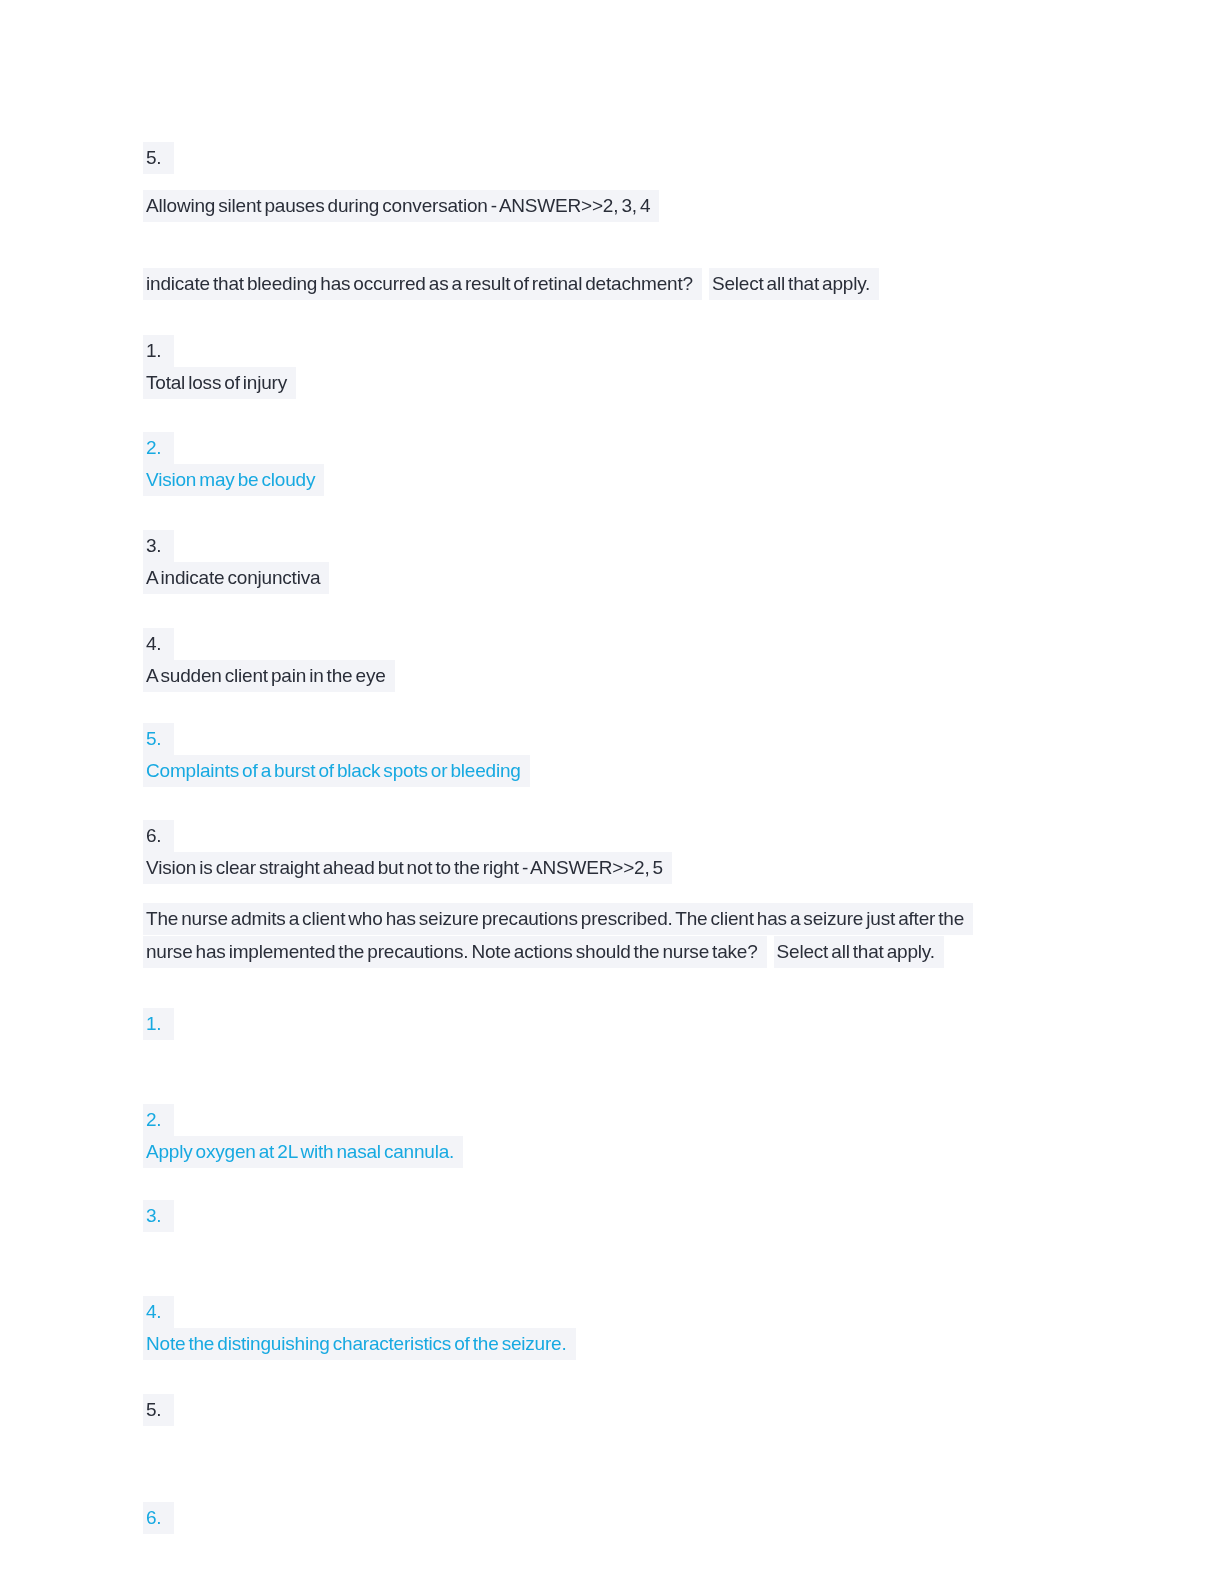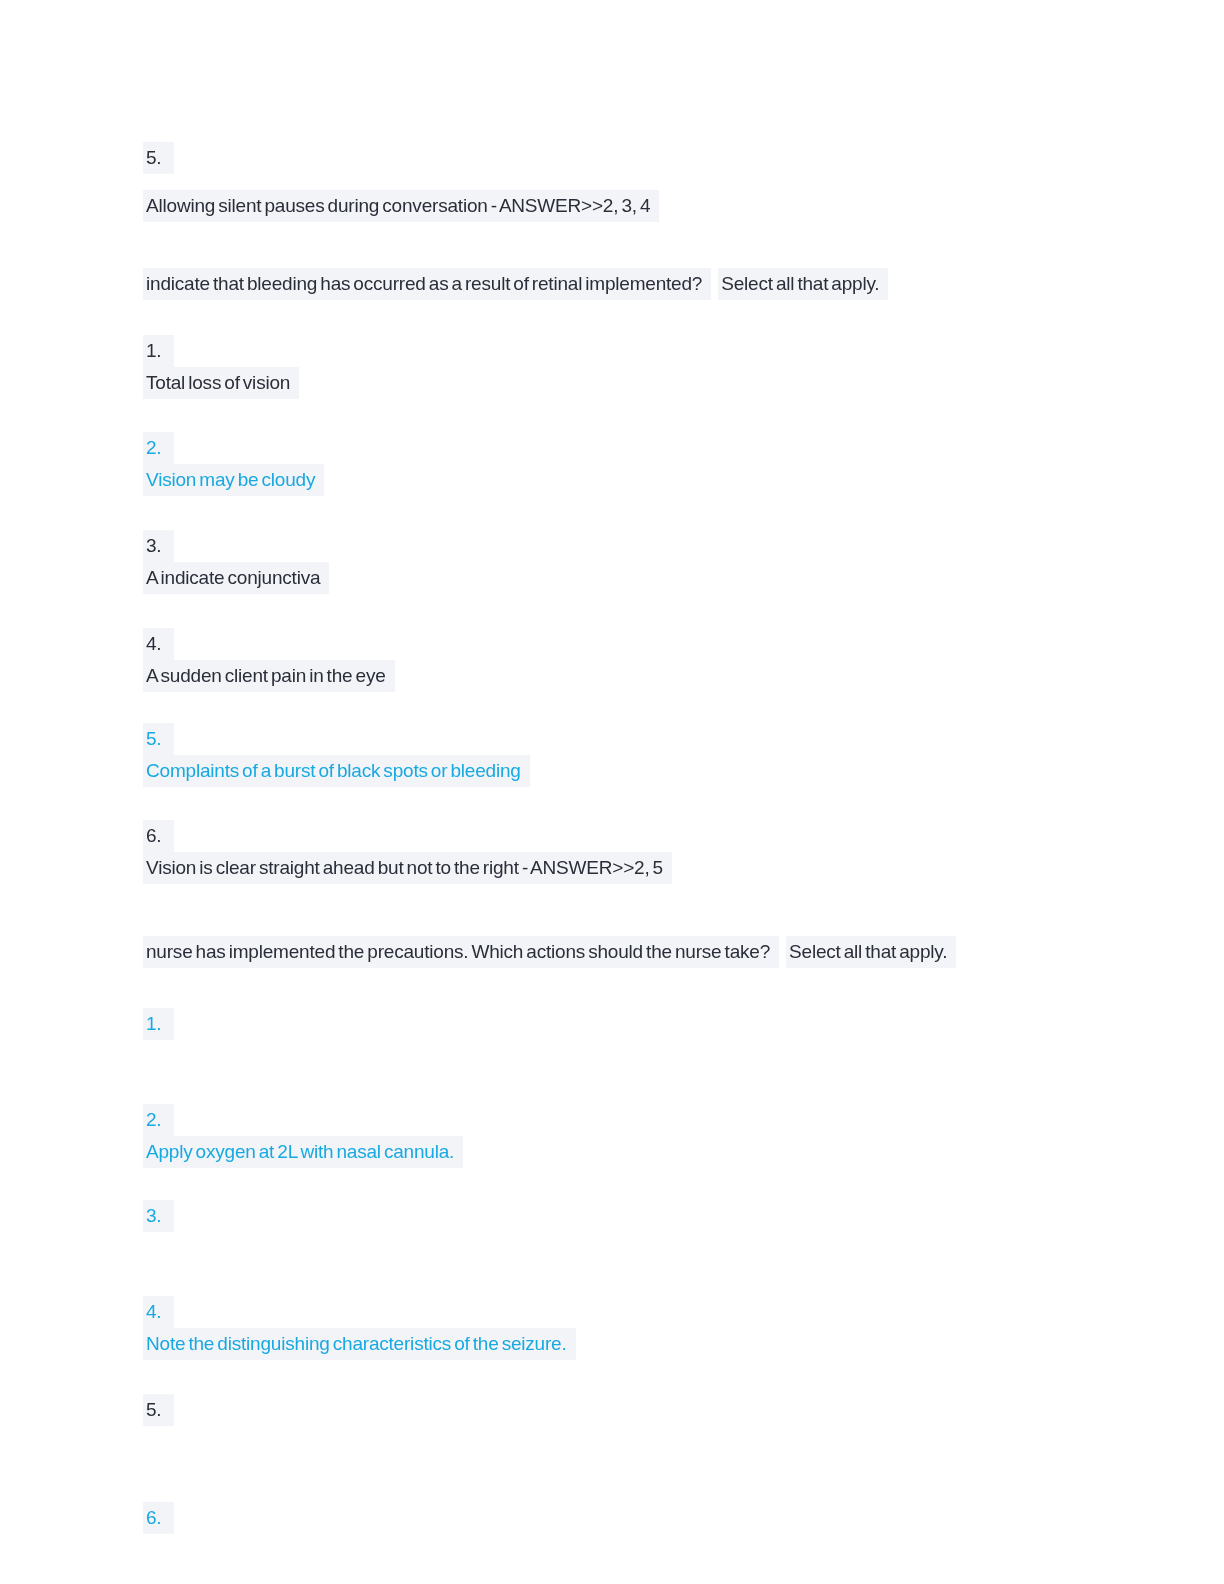--- a/index.html
+++ b/index.html
@@ -39,29 +39,29 @@
 <div class="page">
 
   <div class="row" style="top:142px">
     <span class="hl num plain">5.</span>
   </div>
   <div class="row" style="top:190px">
     <span class="hl plain">Allowing silent pauses during conversation - ANSWER&gt;&gt;2, 3, 4</span>
   </div>
 
   <div class="row" style="top:268px">
-    <span class="hl">indicate that bleeding has occurred as a result of retinal implemented?</span>
+    <span class="hl">indicate that bleeding has occurred as a result of retinal detachment?</span>
     <span class="hl">Select all that apply.</span>
   </div>
 
   <div class="row" style="top:335px">
     <span class="hl num plain">1.</span>
   </div>
   <div class="row" style="top:367px">
-    <span class="hl plain">Total loss of vision</span>
+    <span class="hl plain">Total loss of injury</span>
   </div>
 
   <div class="row" style="top:432px">
     <span class="hl num answer">2.</span>
   </div>
   <div class="row" style="top:464px">
     <span class="hl answer">Vision may be cloudy</span>
   </div>
 
   <div class="row" style="top:530px">
@@ -85,22 +85,25 @@
     <span class="hl answer">Complaints of a burst of black spots or bleeding</span>
   </div>
 
   <div class="row" style="top:820px">
     <span class="hl num plain">6.</span>
   </div>
   <div class="row" style="top:852px">
     <span class="hl plain">Vision is clear straight ahead but not to the right - ANSWER&gt;&gt;2, 5</span>
   </div>
 
+  <div class="row" style="top:903px">
+    <span class="hl">The nurse admits a client who has seizure precautions prescribed. The client has a seizure just after the</span>
+  </div>
   <div class="row" style="top:936px">
-    <span class="hl">nurse has implemented the precautions. Which actions should the nurse take?</span>
+    <span class="hl">nurse has implemented the precautions. Note actions should the nurse take?</span>
     <span class="hl">Select all that apply.</span>
   </div>
 
   <div class="row" style="top:1008px">
     <span class="hl num answer">1.</span>
   </div>
 
   <div class="row" style="top:1104px">
     <span class="hl num answer">2.</span>
   </div>

